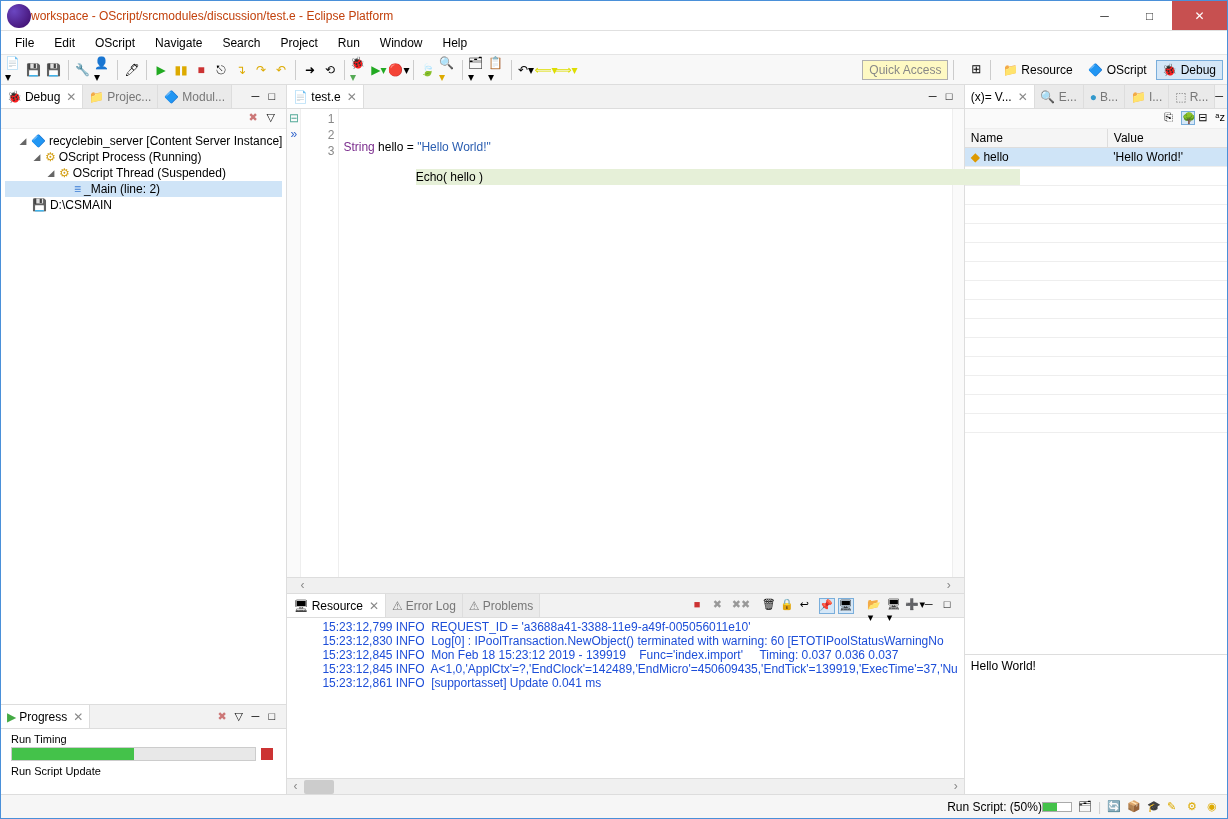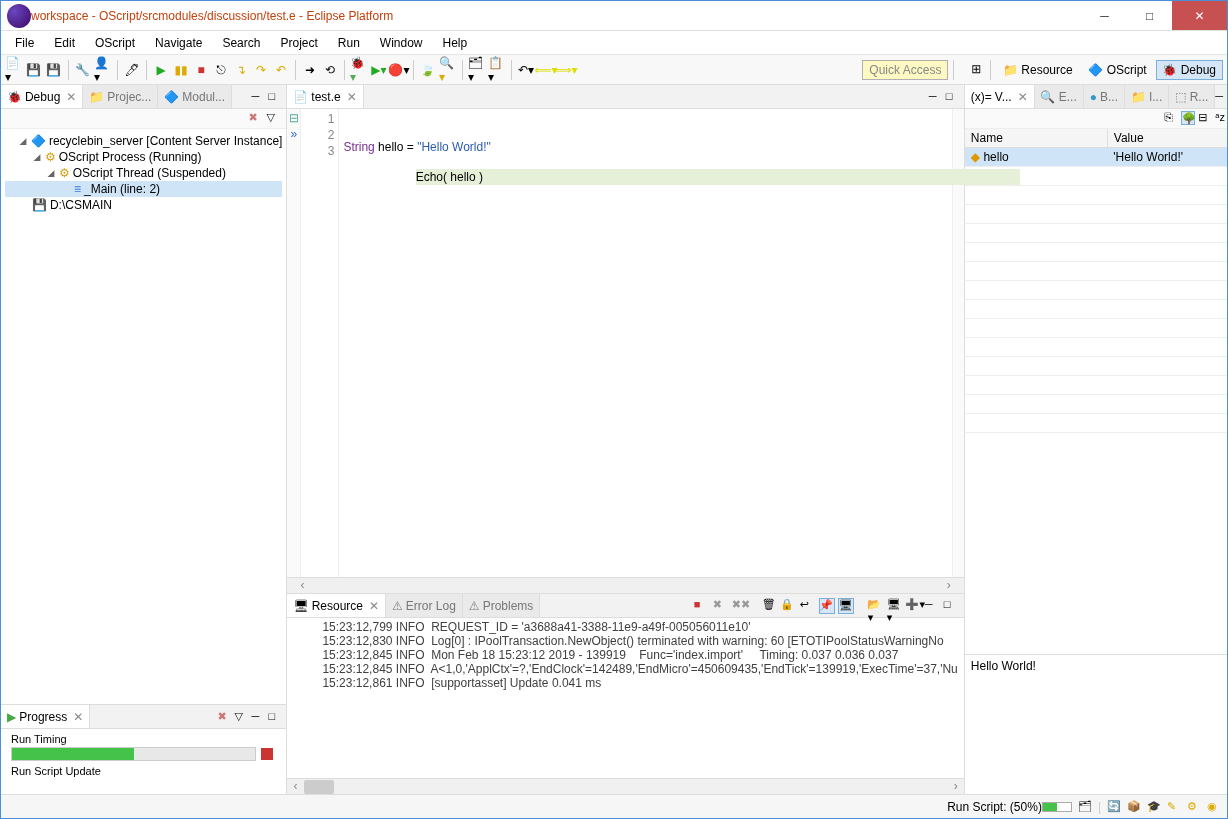--- a/index.html
+++ b/index.html
@@ -54,21 +54,21 @@
 .kw { color: #7b2d8e; font-weight: normal; }
 .str { color: #2a5db0; }
 .ruler { width: 12px; background: #fafafa; border-left: 1px solid #eee; }
 .editor-scroll { height: 16px; background: #f0f0f0; border-top: 1px solid #ddd; display: flex; }
 .scroll-thumb { width: 30px; height: 14px; background: #ccc; margin: 1px; border-radius: 2px; }
 .bottom-area { height: 200px; display: flex; flex-direction: column; }
 .console-tabs { height: 24px; display: flex; align-items: center; background: #f2f2f2; border-bottom: 1px solid #ddd; }
 .console-toolbar { margin-left: auto; display: flex; gap: 3px; padding-right: 4px; }
 .console-icons .mini-icon, .console-toolbar .mini-icon { width:16px; height:16px; }
 .console-title { padding: 2px 6px; color: #555; font-size: 11px; }
-.console-body { flex: 1; overflow: auto; font-family: Consolas, monospace; font-size: 12px; padding: 2px 6px; white-space: pre; color: #404040; position: relative; margin-left: 29px; }
+.console-body { flex: 1; overflow: auto; font-family: Consolas, monospace; font-size: 12px; padding: 2px 6px; white-space: pre; color: #1d4ed8; position: relative; margin-left: 29px; }
 .console-scroll { height: 16px; background: #f0f0f0; border-top: 1px solid #ddd; display:flex; }
 .right-col { width: 312px; display: flex; flex-direction: column; border-left: 1px solid #ddd; }
 .right-tabs { height: 24px; display: flex; align-items: center; background: #f2f2f2; border-bottom: 1px solid #ddd; }
 .var-toolbar { display:flex; justify-content: flex-end; gap:3px; padding:2px 4px; border-bottom:1px solid #eee; background:#fafafa; height:20px; }
 .var-table { flex: 1; overflow: auto; }
 .var-table table { width: 100%; border-collapse: collapse; }
 .var-table th { text-align: left; font-weight: normal; background: #f5f5f5; border-bottom: 1px solid #ddd; border-right: 1px solid #ddd; padding: 2px 6px; }
 .var-table td { border-bottom: 1px solid #eee; padding: 2px 6px; }
 .var-table tr.selected td { background: #cfe4f7; }
 .detail-pane { height: 140px; border-top: 1px solid #ddd; padding: 4px 6px; font-family: "Segoe UI", sans-serif; font-size: 12px; overflow: auto; position: relative; }

